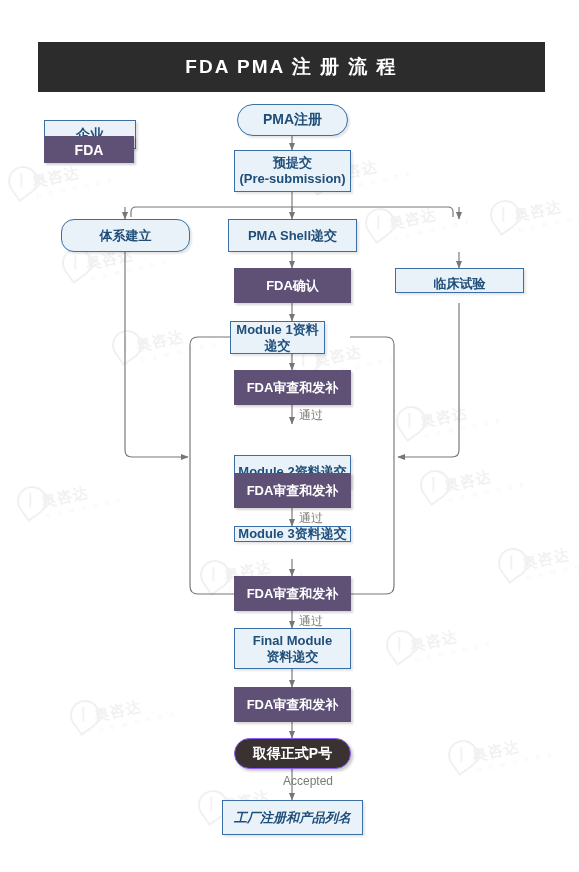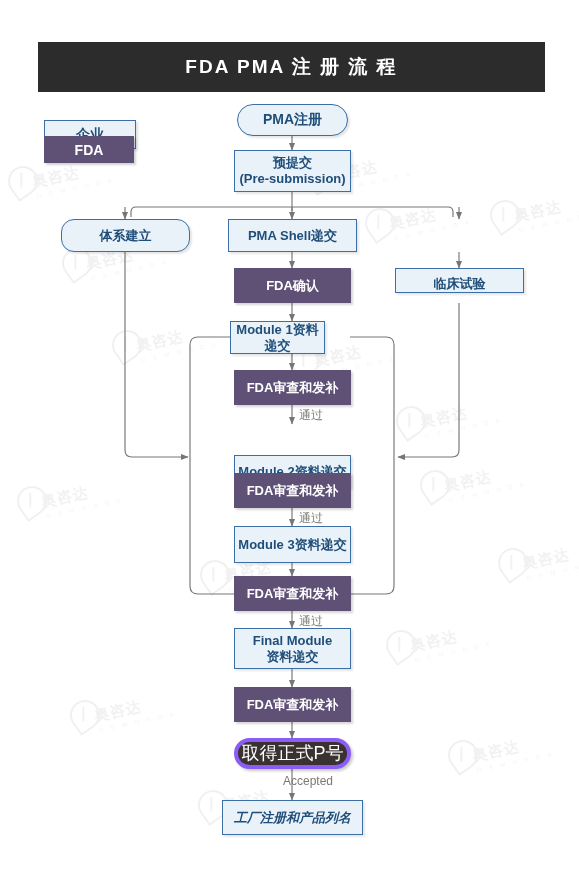--- a/index.html
+++ b/index.html
@@ -69,22 +69,22 @@
     background:#5f5076;border:1px solid #5f5076;color:#ffffff;
     font-weight:700;font-size:13px;
     box-shadow:2px 2px 2px rgba(0,0,0,.16);
   }
   .node.pill{
     background:#e9f1f9;border:1px solid #3a6ea5;color:#1f4e79;
     font-weight:700;font-size:14px;border-radius:22px;
     box-shadow:2px 2px 2px rgba(0,0,0,.10);
   }
   .node.dark-pill{
-    background:#3a3230;border:4px solid #8b5cf6;color:#ffffff;
-    font-weight:400;font-size:18px;border-radius:16px;
+    background:#3a3230;border:1px solid #8b5cf6;color:#ffffff;
+    font-weight:700;font-size:14px;border-radius:16px;
     box-shadow:2px 2px 3px rgba(0,0,0,.22);
   }
   .node.blue.two-line{font-size:13px;}
 
   
   .edge-label{
     position:absolute;color:#7a7a72;font-size:12px;white-space:nowrap;
   }
 
   svg#wires{position:absolute;left:0;top:0;width:579px;height:872px;}
@@ -262,21 +262,21 @@
   </div>
 
   <div class="node blue" style="left:234px;top:424px;width:117px;height:33px;margin-top:31px;">
     <span>Module 2资料递交</span>
   </div>
 
   <div class="node purple" style="left:234px;top:473px;width:117px;height:35px;">
     <span>FDA审查和发补</span>
   </div>
 
-  <div class="node blue" style="left:234px;top:526px;width:117px;height:37px;">
+  <div class="node blue" style="left:234px;top:526px;width:117px;height:16px;">
     <span>Module 3资料递交</span>
   </div>
 
   <div class="node purple" style="left:234px;top:576px;width:117px;height:35px;">
     <span>FDA审查和发补</span>
   </div>
 
   <div class="node blue two-line" style="left:234px;top:628px;width:117px;height:41px;flex-direction:column;">
     <span>Final Module</span>
     <span>资料递交</span>

